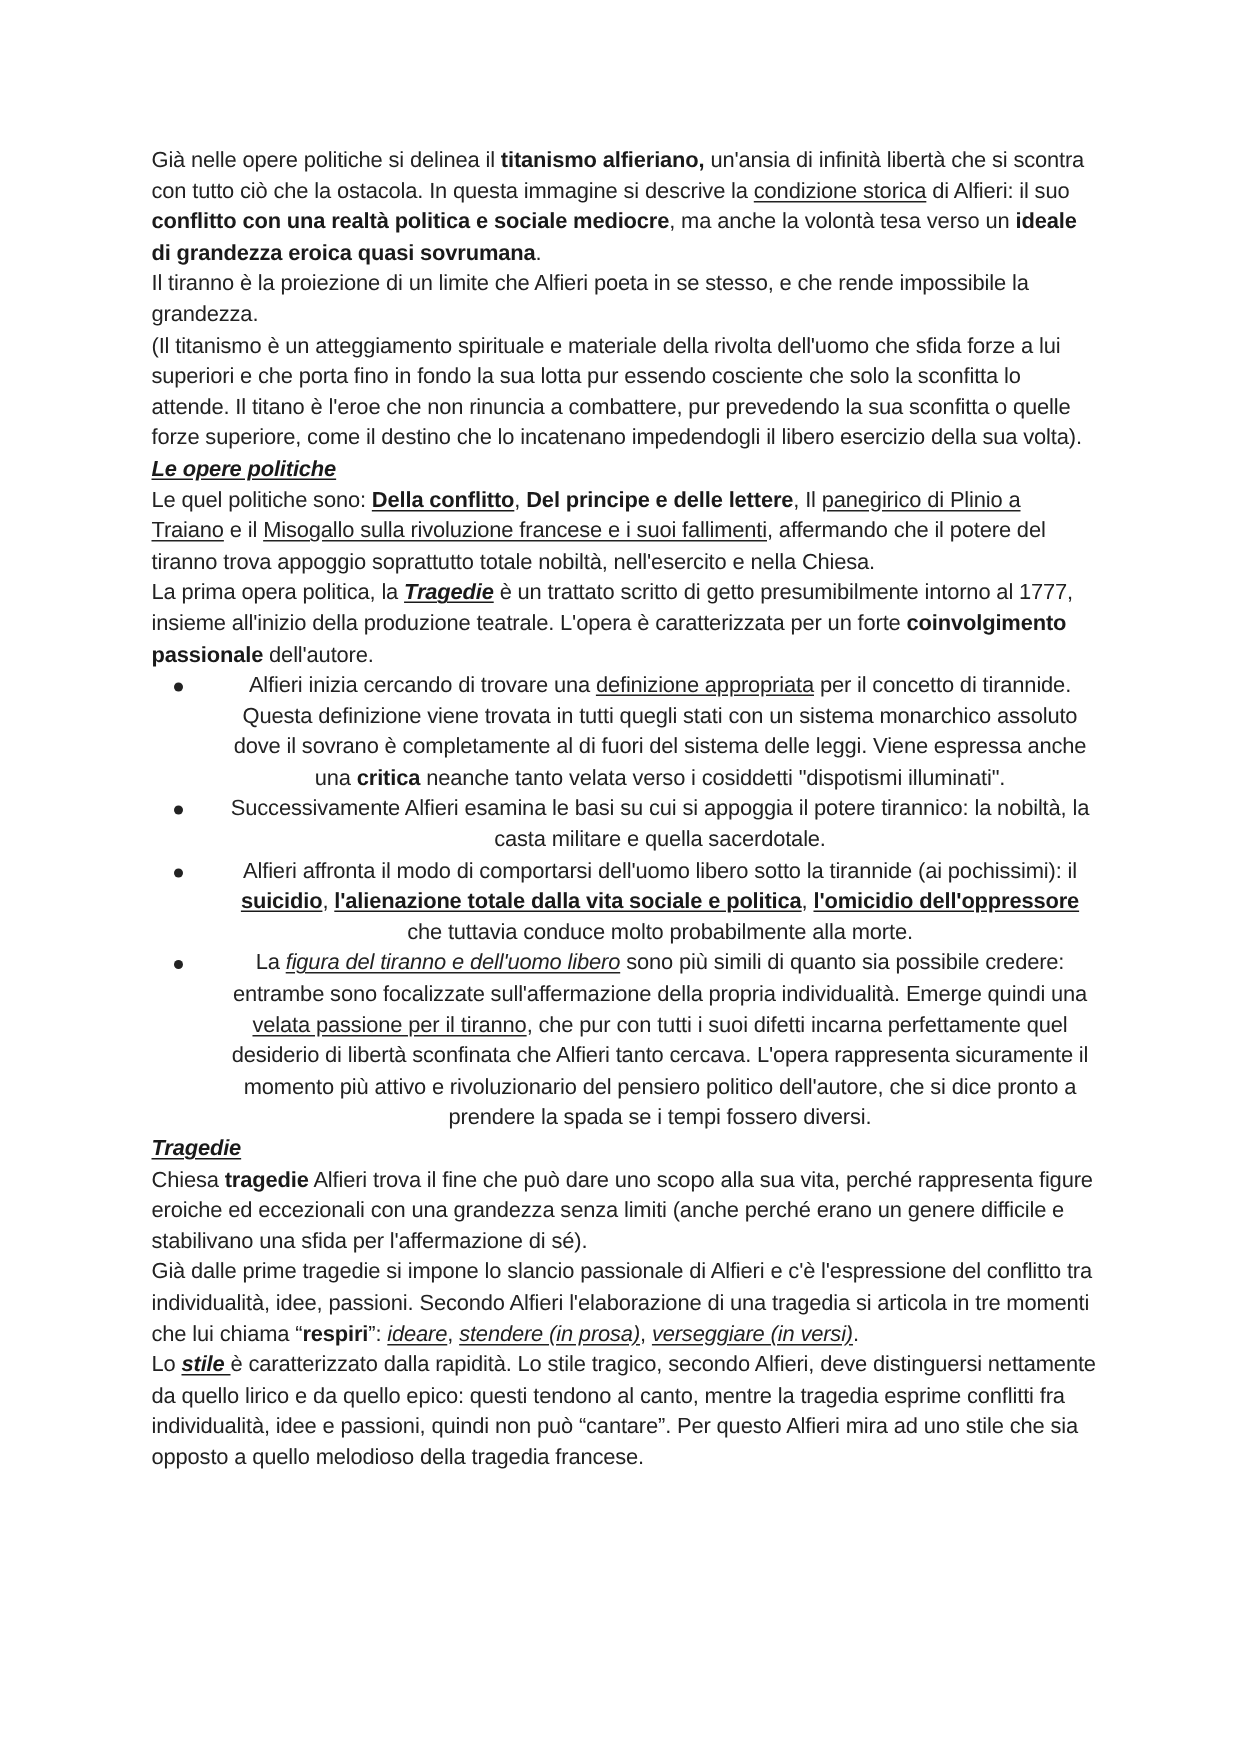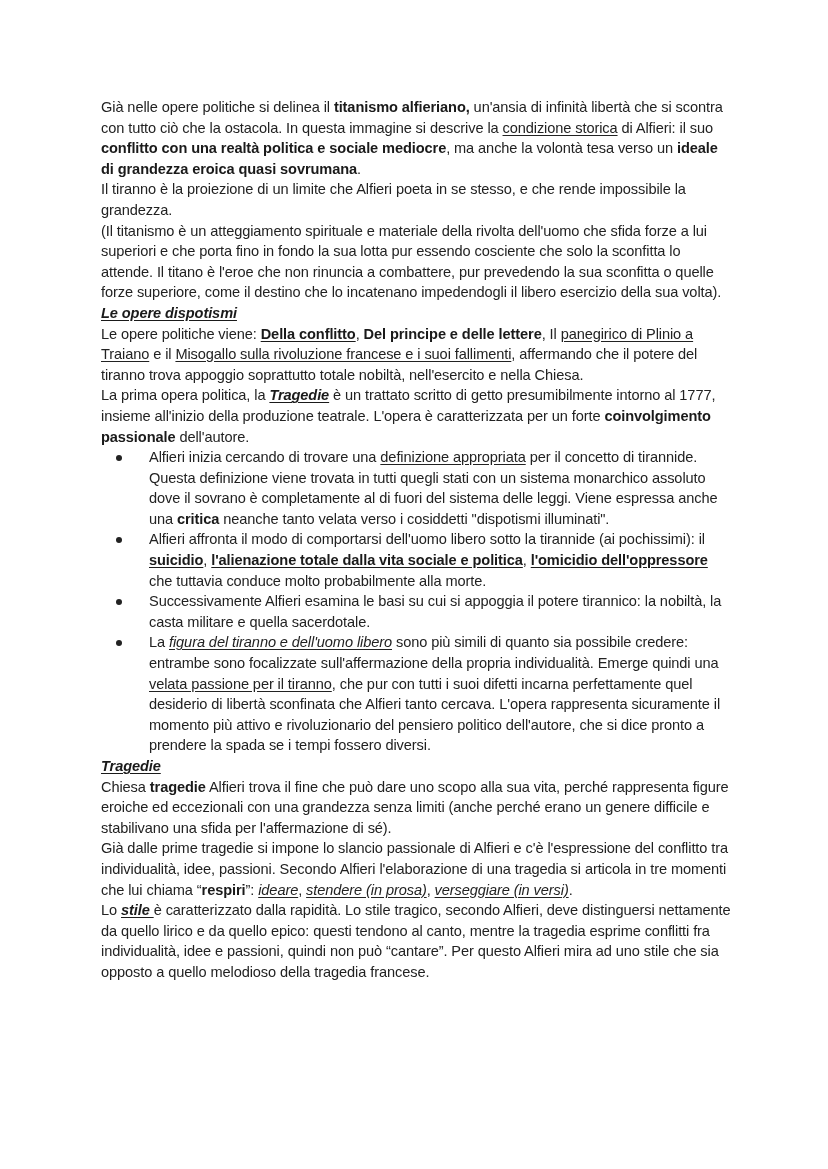--- a/index.html
+++ b/index.html
@@ -12,48 +12,48 @@
     font-family: "Liberation Sans", sans-serif;
     font-size: 14.6px;
     line-height: 20.6px;
     color: #222222;
     letter-spacing: -0.1px;
   }
   p { margin: 0; }
   b { font-weight: bold; color: #1a1a1a; }
   u { text-decoration: underline; text-underline-offset: 2px; }
   .heading { font-weight: bold; font-style: italic; text-decoration: underline; text-underline-offset: 2px; color: #1a1a1a; }
-  ul { margin: 0; padding: 0 0 0 48px; list-style: none; }
+  ul { margin: 0; padding: 0 0 0 48px; list-style: none; text-align: center; }
   ul li { position: relative; }
   ul li .bullet {
     position: absolute; left: -33px; top: 8px;
     width: 6px; height: 6px; border-radius: 50%; background: #222;
   }
 </style>
 </head>
 <body>
 
 <div class="page">
 
   <p><span>Già nelle opere politiche si delinea il </span><b>titanismo alfieriano,</b><span> un'ansia di infinità libertà che si scontra con tutto ciò che la ostacola. In questa immagine si descrive la </span><u>condizione storica</u><span> di Alfieri: il suo </span><b>conflitto con una realtà politica e sociale mediocre</b><span>, ma anche la volontà tesa verso un </span><b>ideale di grandezza eroica quasi sovrumana</b><span>.</span></p>
 
   <p>Il tiranno è la proiezione di un limite che Alfieri poeta in se stesso, e che rende impossibile la grandezza.</p>
 
   <p>(Il titanismo è un atteggiamento spirituale e materiale della rivolta dell'uomo che sfida forze a lui superiori e che porta fino in fondo la sua lotta pur essendo cosciente che solo la sconfitta lo attende. Il titano è l'eroe che non rinuncia a combattere, pur prevedendo la sua sconfitta o quelle forze superiore, come il destino che lo incatenano impedendogli il libero esercizio della sua volta).</p>
 
-  <p class="heading">Le opere dispotismi</p>
+  <p class="heading">Le opere politiche</p>
 
-  <p><span>Le opere politiche viene: </span><b><u>Della conflitto</u></b><span>, </span><b>Del principe e delle lettere</b><span>, Il </span><u>panegirico di Plinio a Traiano</u><span> e il </span><u>Misogallo sulla rivoluzione francese e i suoi fallimenti</u><span>, affermando che il potere del tiranno trova appoggio soprattutto totale nobiltà, nell'esercito e nella Chiesa.</span></p>
+  <p><span>Le quel politiche sono: </span><b><u>Della conflitto</u></b><span>, </span><b>Del principe e delle lettere</b><span>, Il </span><u>panegirico di Plinio a Traiano</u><span> e il </span><u>Misogallo sulla rivoluzione francese e i suoi fallimenti</u><span>, affermando che il potere del tiranno trova appoggio soprattutto totale nobiltà, nell'esercito e nella Chiesa.</span></p>
 
   <p><span>La prima opera politica, la </span><b><i><u>Tragedie</u></i></b><span> è un trattato scritto di getto presumibilmente intorno al 1777, insieme all'inizio della produzione teatrale. L'opera è caratterizzata per un forte </span><b>coinvolgimento passionale</b><span> dell'autore.</span></p>
 
   <ul>
     <li><span class="bullet"></span><span>Alfieri inizia cercando di trovare una </span><u>definizione appropriata</u><span> per il concetto di tirannide. Questa definizione viene trovata in tutti quegli stati con un sistema monarchico assoluto dove il sovrano è completamente al di fuori del sistema delle leggi. Viene espressa anche una </span><b>critica</b><span> neanche tanto velata verso i cosiddetti "dispotismi illuminati".</span></li>
+    <li><span class="bullet"></span><span>Successivamente Alfieri esamina le basi su cui si appoggia il potere tirannico: la nobiltà, la casta militare e quella sacerdotale.</span></li>
     <li><span class="bullet"></span><span>Alfieri affronta il modo di comportarsi dell'uomo libero sotto la tirannide (ai pochissimi): il </span><b><u>suicidio</u></b><span>, </span><b><u>l'alienazione totale dalla vita sociale e politica</u></b><span>, </span><b><u>l'omicidio dell'oppressore</u></b><span> che tuttavia conduce molto probabilmente alla morte.</span></li>
-    <li><span class="bullet"></span><span>Successivamente Alfieri esamina le basi su cui si appoggia il potere tirannico: la nobiltà, la casta militare e quella sacerdotale.</span></li>
     <li><span class="bullet"></span><span>La </span><i><u>figura del tiranno e dell'uomo libero</u></i><span> sono più simili di quanto sia possibile credere: entrambe sono focalizzate sull'affermazione della propria individualità. Emerge quindi una </span><u>velata passione per il tiranno</u><span>, che pur con tutti i suoi difetti incarna perfettamente quel desiderio di libertà sconfinata che Alfieri tanto cercava. L'opera rappresenta sicuramente il momento più attivo e rivoluzionario del pensiero politico dell'autore, che si dice pronto a prendere la spada se i tempi fossero diversi.</span></li>
   </ul>
 
   <p class="heading">Tragedie</p>
 
   <p><span>Chiesa </span><b>tragedie</b><span> Alfieri trova il fine che può dare uno scopo alla sua vita, perché rappresenta figure eroiche ed eccezionali con una grandezza senza limiti (anche perché erano un genere difficile e stabilivano una sfida per l'affermazione di sé).</span></p>
 
   <p><span>Già dalle prime tragedie si impone lo slancio passionale di Alfieri e c'è l'espressione del conflitto tra individualità, idee, passioni. Secondo Alfieri l'elaborazione di una tragedia si articola in tre momenti che lui chiama “</span><b>respiri</b><span>”: </span><i><u>ideare</u></i><span>, </span><i><u>stendere (in prosa)</u></i><span>, </span><i><u>verseggiare (in versi)</u></i><span>.</span></p>
 
   <p><span>Lo </span><b><i><u>stile </u></i></b><span>è caratterizzato dalla rapidità. Lo stile tragico, secondo Alfieri, deve distinguersi nettamente da quello lirico e da quello epico: questi tendono al canto, mentre la tragedia esprime conflitti fra individualità, idee e passioni, quindi non può “cantare”. Per questo Alfieri mira ad uno stile che sia opposto a quello melodioso della tragedia francese.</span></p>

